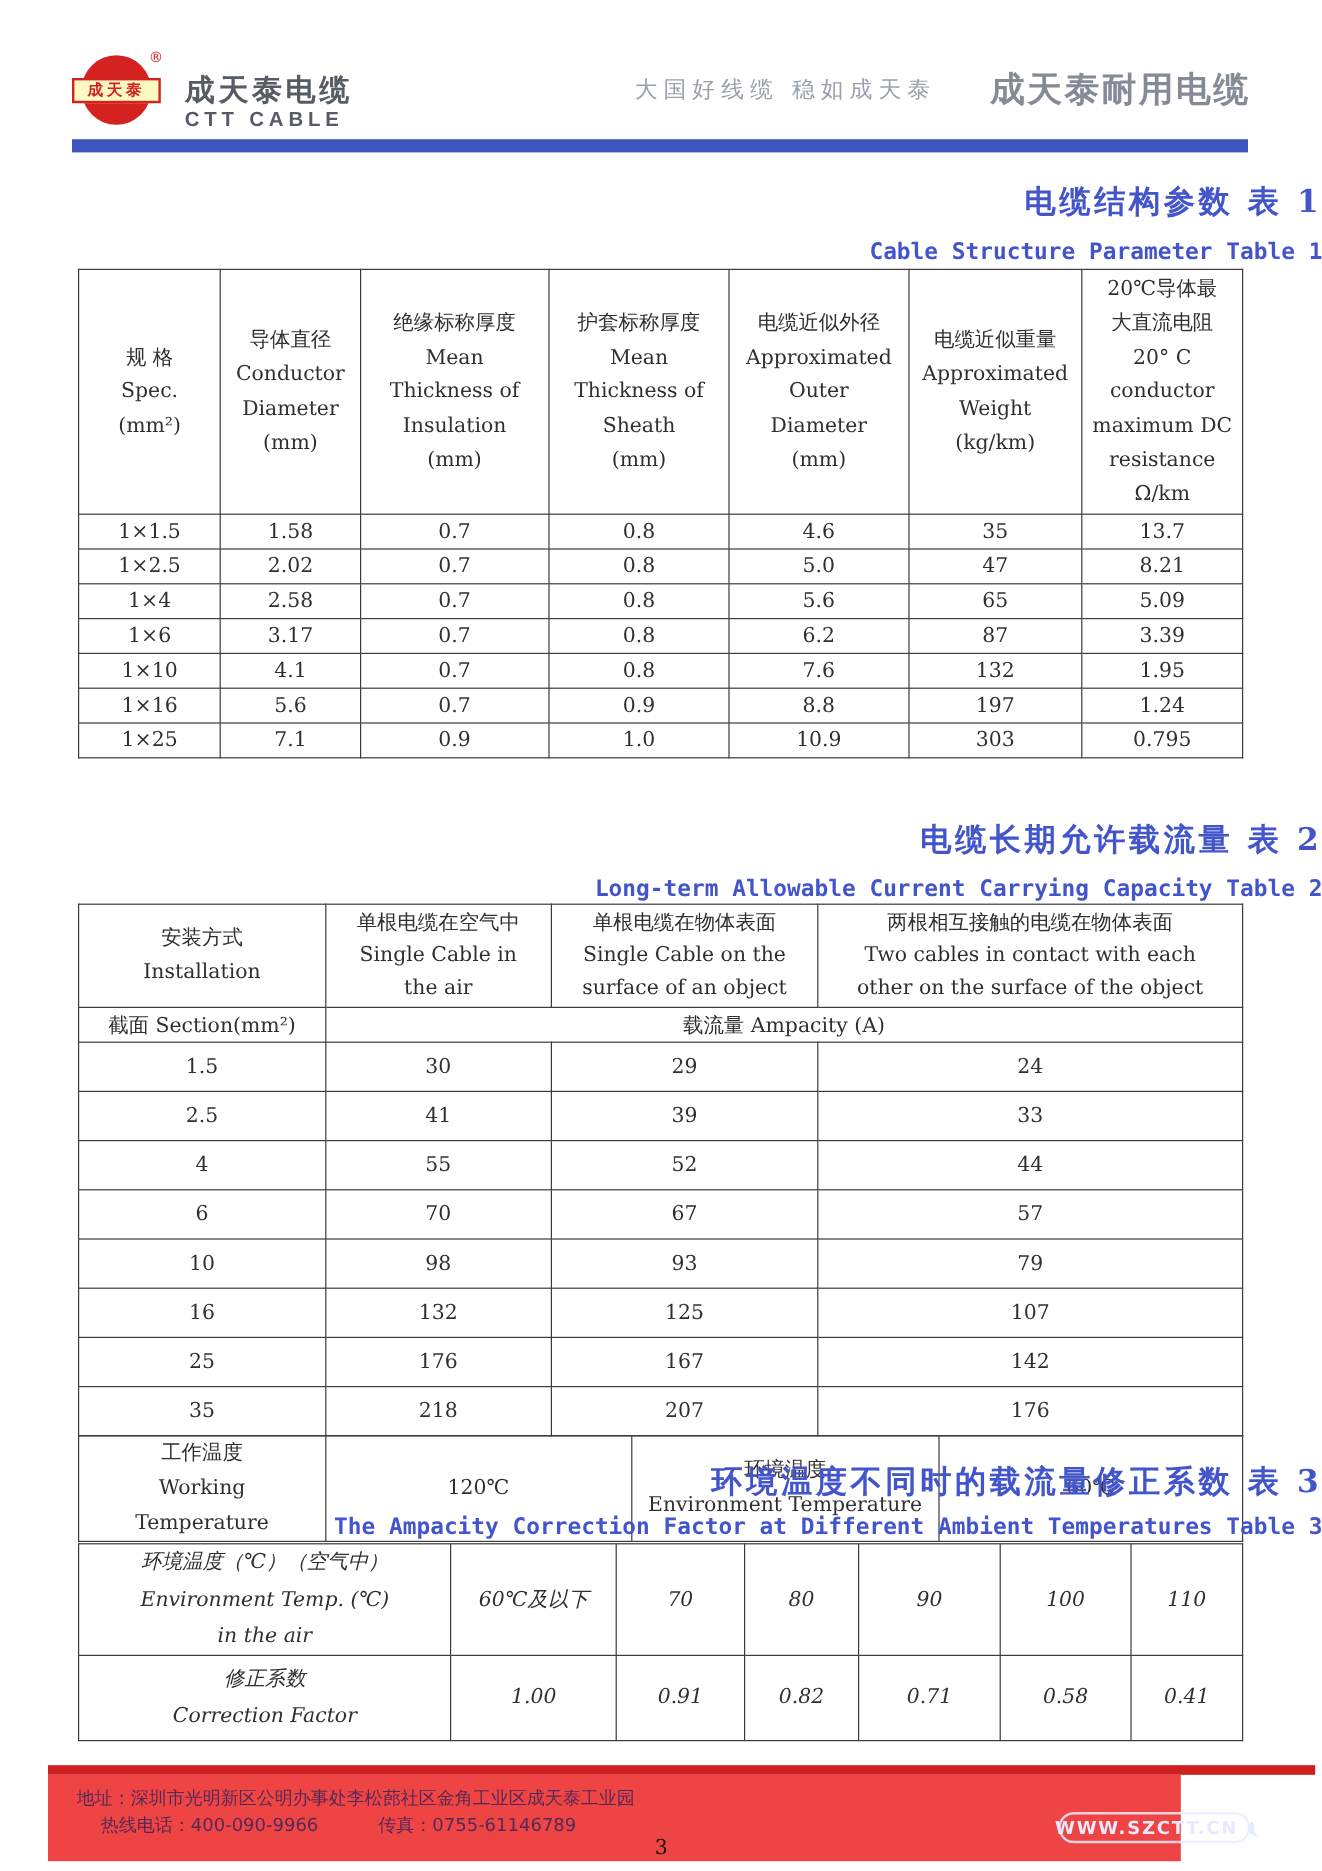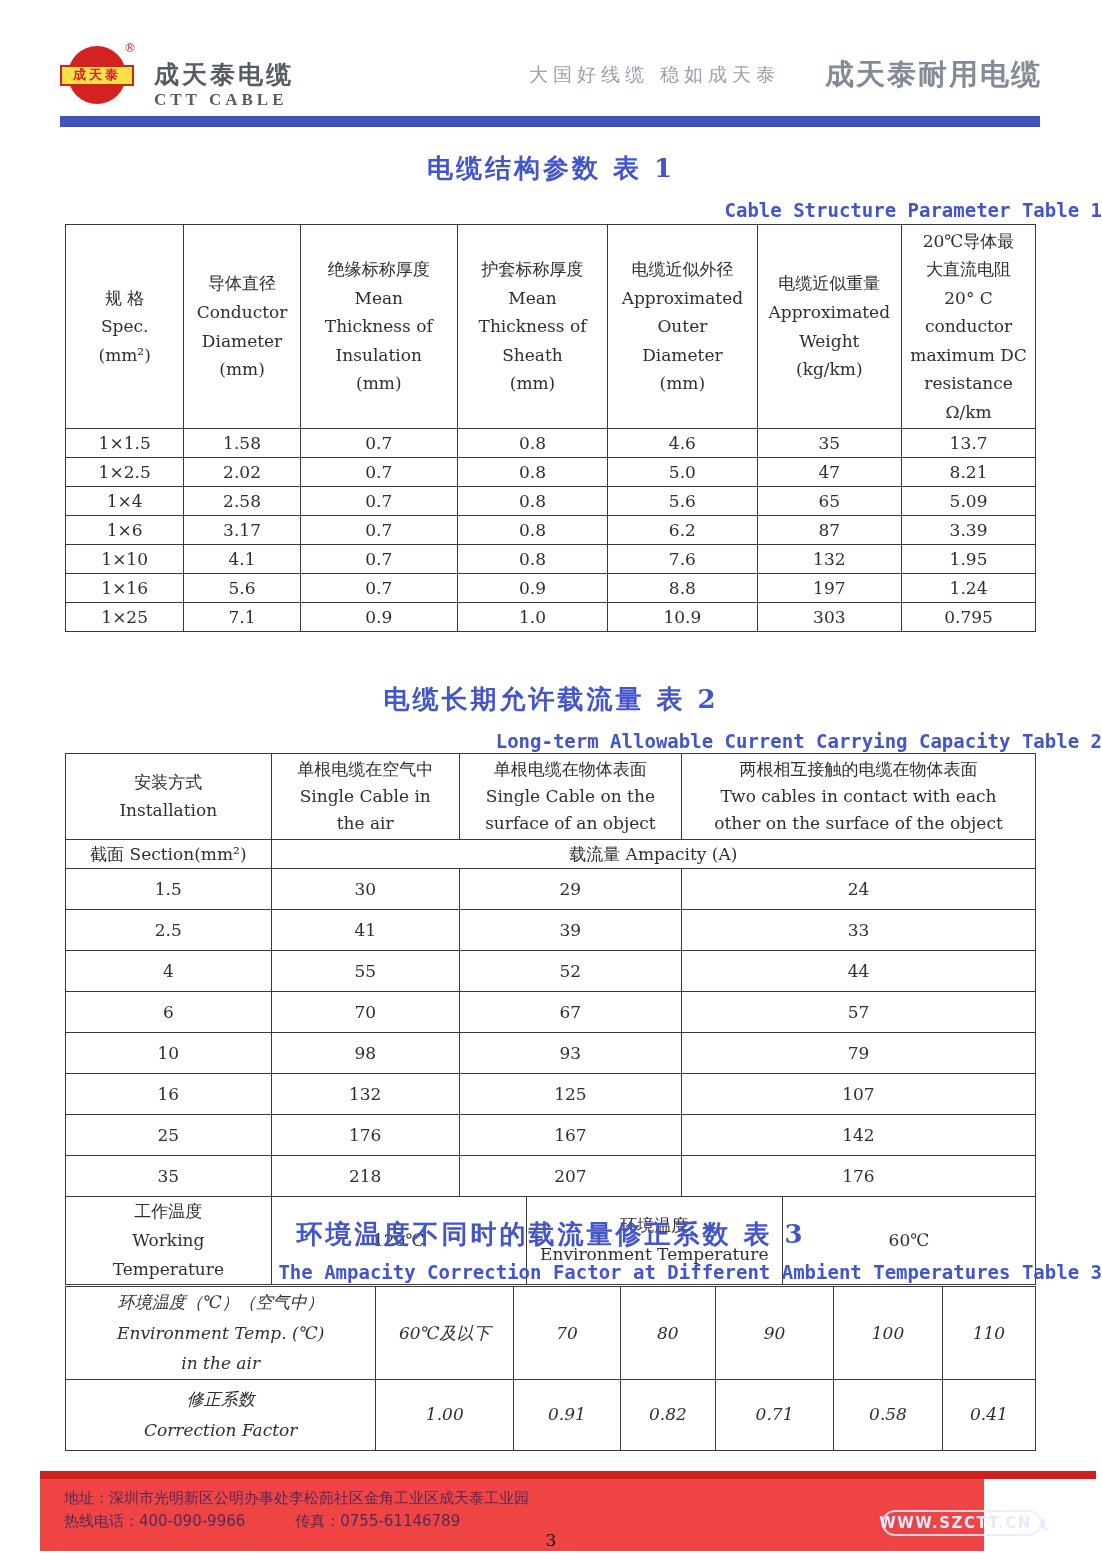--- a/index.html
+++ b/index.html
@@ -15,41 +15,41 @@
   }
 
   
   .header { position: absolute; top: 40px; left: 60px; width: 982px; height: 70px;
             display: flex; align-items: center; justify-content: space-between; }
   .logo-group { display: flex; align-items: center; gap: 16px; }
   .logo-mark { position: relative; width: 78px; height: 64px; }
   .logo-circle { position: absolute; left: 8px; top: 3px; width: 58px; height: 58px;
                  border-radius: 50%; background: #d42220; }
   .logo-box { position: absolute; left: 0; top: 22px; width: 74px; height: 21px;
-              background: #fde047; border: 2px solid #d42220; display: flex;
+              background: #fef9c3; border: 2px solid #d42220; display: flex;
               align-items: center; justify-content: center; color: #d42220;
               font-weight: bold; font-size: 13px; letter-spacing: 3px;
               font-family: "DejaVu Serif", serif; }
   .logo-reg { position: absolute; right: 2px; top: -2px; color: #d42220; font-size: 12px;
               font-family: "DejaVu Sans", sans-serif; }
   .brand-text { display: flex; flex-direction: column; line-height: 1.15; margin-top: 21px; }
   .brand-cn { font-size: 25px; font-weight: bold; color: #565b64; letter-spacing: 3px;
               font-family: "DejaVu Sans", "Liberation Sans", sans-serif; }
   .brand-en { font-size: 17px; font-weight: bold; color: #565b64; letter-spacing: 4px;
-              font-family: Liberation Serif, serif; }
+              font-family: Liberation Sans, sans-serif; }
   .header-right { display: flex; align-items: center; gap: 45px; }
   .slogan { font-size: 19px; color: #9ba1ab; letter-spacing: 5px;
             font-family: "DejaVu Sans", "Liberation Sans", sans-serif; }
   .tagline { font-size: 29px; font-weight: bold; color: #848b97; letter-spacing: 2px;
              font-family: "DejaVu Sans", "Liberation Sans", sans-serif; }
   .header-bar { position: absolute; top: 116px; left: 60px; width: 980px; height: 11px;
                 background: #3d55bd; }
 
   
-  .title-cn { position: absolute; left: 0; width: 1102px; text-align: center;
+  .title-cn { position: absolute; left: 0; width: 1102px; text-align: right;
               font-size: 26px; font-weight: bold; color: #4355cb; letter-spacing: 3px; }
   .title-en { position: absolute; left: 0; width: 1102px; text-align: right;
               font-size: 19px; font-weight: bold; color: #4355cb;
               font-family: "DejaVu Sans Mono", "Liberation Mono", monospace; }
   #title1-cn { top: 151px; }
   #title1-en { top: 199px; }
   #title2-cn { top: 682px; }
   #title2-en { top: 730px; }
   #title3-cn { top: 1217px; }
   #title3-en { top: 1261px; }
@@ -76,21 +76,21 @@
   #table3 th, #table3 td { height: 71px; line-height: 1.8; }
 
   
   .footer-red { position: absolute; left: 40px; top: 1471px; width: 1056px; height: 8px;
                 background: #cf1f1f; }
   .footer-blue { position: absolute; left: 40px; top: 1479px; width: 944px; height: 72px;
                  background: #ef4444; }
   .footer-text { position: absolute; left: 24px; top: 8px;
                  font-family: "DejaVu Sans", "Liberation Sans", sans-serif;
                  font-size: 15px; color: rgba(22, 30, 96, 0.72); line-height: 1.55; }
-  .footer-line2 { display: flex; gap: 50px; }
+  .footer-line2 { display: flex; gap: 50px; margin-left: 20px; }
   .site-pill { position: absolute; left: 842px; top: 31px; width: 160px; height: 26px;
                border: 2px solid rgba(232, 236, 255, 0.85); border-radius: 14px;
                display: flex; align-items: center; justify-content: center; gap: 9px;
                color: #e6eafc; font-size: 15px; font-weight: bold; letter-spacing: 1.5px;
                font-family: "DejaVu Sans", "Liberation Sans", sans-serif; }
   .search-icon { position: relative; width: 11px; height: 11px;
                  border: 2px solid #e6eafc; border-radius: 50%; display: inline-block; }
   .search-icon::after { content: ""; position: absolute; width: 6px; height: 2px;
                         background: #e6eafc; transform: rotate(45deg);
                         right: -5px; bottom: -2px; }

